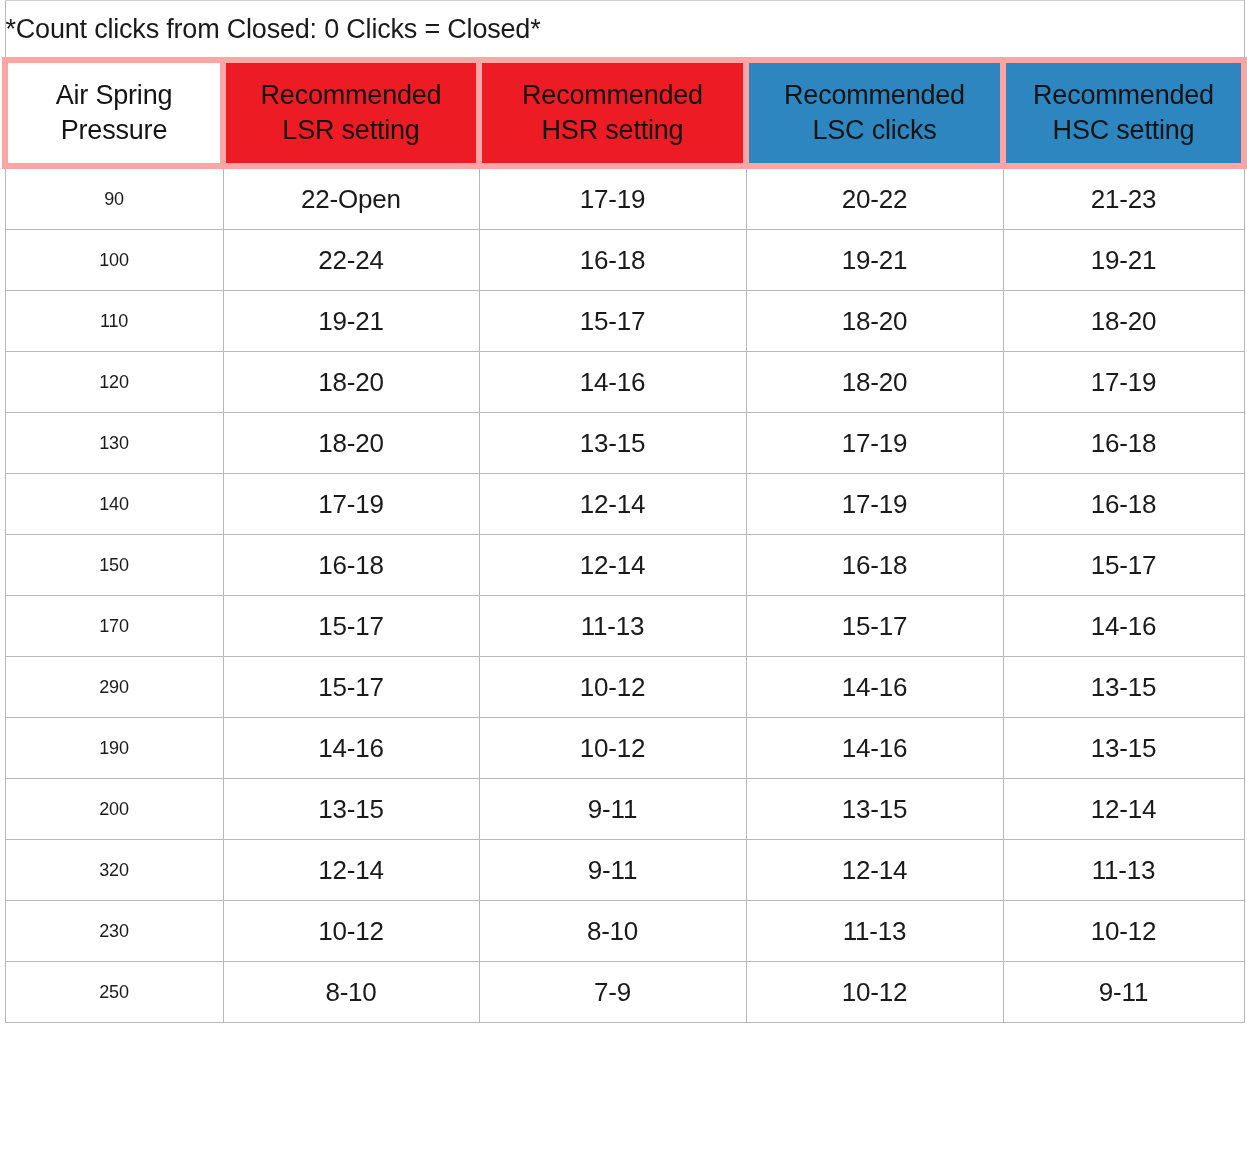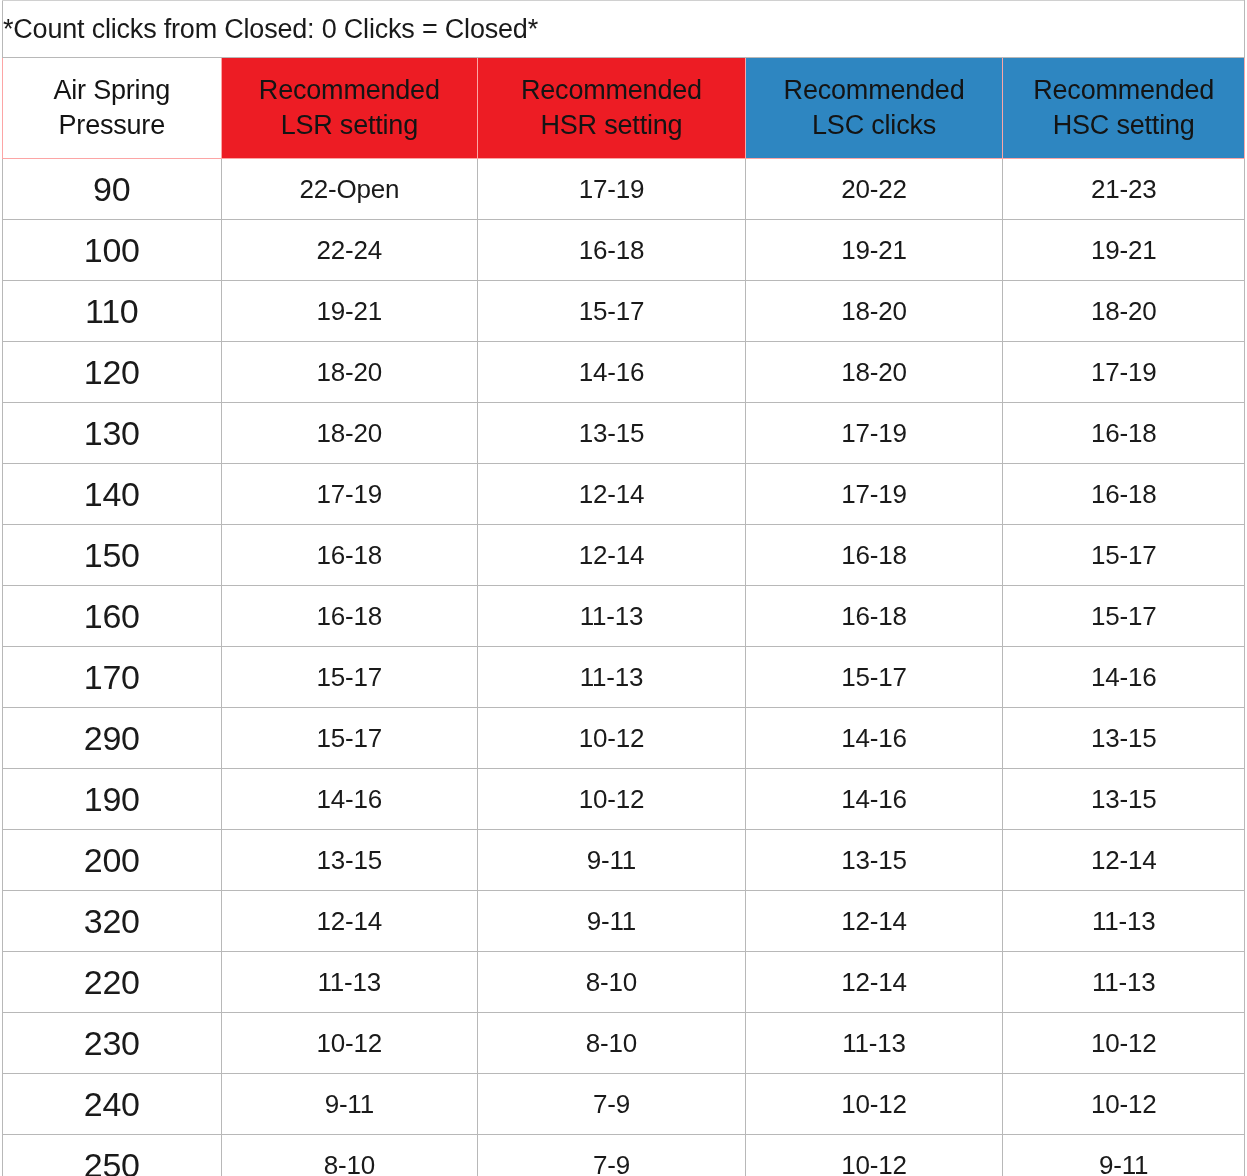--- a/index.html
+++ b/index.html
@@ -41,21 +41,21 @@
     font-size: 27px;
     color: #1a1a1a;
     background: #ffffff;
     font-weight: 400;
     letter-spacing: -0.2px;
     padding: 0;
   }
   tr.header-row th {
     height: 100px;
     padding: 0 4px;
-    border: 1px solid #fca5a5;
+    border: 6px solid #fca5a5;
     text-align: center;
     vertical-align: middle;
     font-size: 27px;
     font-weight: 400;
     line-height: 1.28;
     color: #141414;
     letter-spacing: -0.2px;
   }
   th.hdr-pressure {
     background: #ffffff;
@@ -83,21 +83,21 @@
     padding: 0;
     border: 1px solid #b8b8b8;
     text-align: center;
     vertical-align: middle;
     font-size: 26px;
     font-weight: 400;
     color: #1a1a1a;
     background: #ffffff;
     letter-spacing: -0.2px;
   }
-  tbody tr.data-row td.cell-pressure { font-size: 34px; }
+  tbody tr.data-row td.cell-pressure { font-size: 18px; }
 </style>
 </head>
 <body>
 
 <div id="page">
   <table class="settings-table">
     <colgroup>
       <col class="c-pressure">
       <col class="c-lsr">
       <col class="c-hsr">
@@ -175,30 +175,23 @@
           <td>16-18</td>
         </tr>
         <tr class="data-row">
           <td class="cell-pressure">150</td>
           <td>16-18</td>
           <td>12-14</td>
           <td>16-18</td>
           <td>15-17</td>
         </tr>
         <tr class="data-row">
-          <td class="cell-pressure">160</td>
-          <td>16-18</td>
+          <td class="cell-pressure">170</td>
+          <td>15-17</td>
           <td>11-13</td>
-          <td>16-18</td>
-          <td>15-17</td>
-        </tr>
-        <tr class="data-row">
-          <td class="cell-pressure">170</td>
-          <td>15-17</td>
-          <td>11-13</td>
           <td>15-17</td>
           <td>14-16</td>
         </tr>
         <tr class="data-row">
           <td class="cell-pressure">290</td>
           <td>15-17</td>
           <td>10-12</td>
           <td>14-16</td>
           <td>13-15</td>
         </tr>
@@ -213,42 +206,28 @@
           <td class="cell-pressure">200</td>
           <td>13-15</td>
           <td>9-11</td>
           <td>13-15</td>
           <td>12-14</td>
         </tr>
         <tr class="data-row">
           <td class="cell-pressure">320</td>
           <td>12-14</td>
           <td>9-11</td>
-          <td>12-14</td>
-          <td>11-13</td>
-        </tr>
-        <tr class="data-row">
-          <td class="cell-pressure">220</td>
-          <td>11-13</td>
-          <td>8-10</td>
           <td>12-14</td>
           <td>11-13</td>
         </tr>
         <tr class="data-row">
           <td class="cell-pressure">230</td>
           <td>10-12</td>
           <td>8-10</td>
           <td>11-13</td>
-          <td>10-12</td>
-        </tr>
-        <tr class="data-row">
-          <td class="cell-pressure">240</td>
-          <td>9-11</td>
-          <td>7-9</td>
-          <td>10-12</td>
           <td>10-12</td>
         </tr>
         <tr class="data-row">
           <td class="cell-pressure">250</td>
           <td>8-10</td>
           <td>7-9</td>
           <td>10-12</td>
           <td>9-11</td>
         </tr>
       </tbody>

